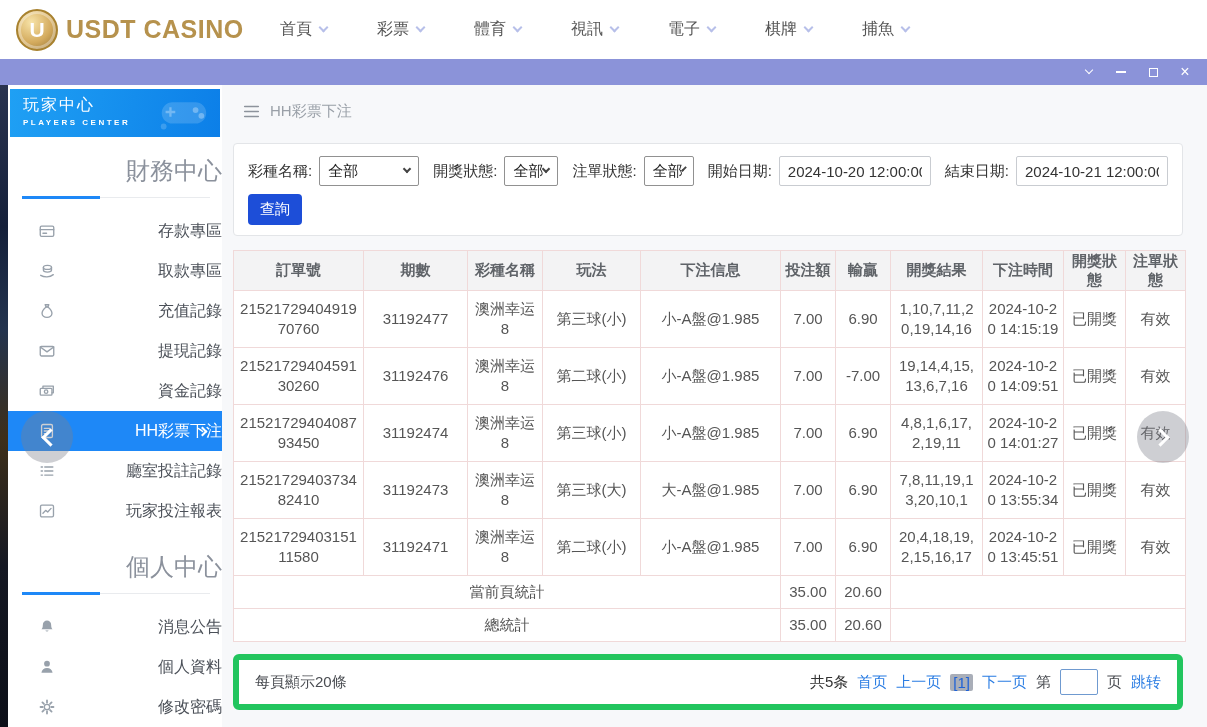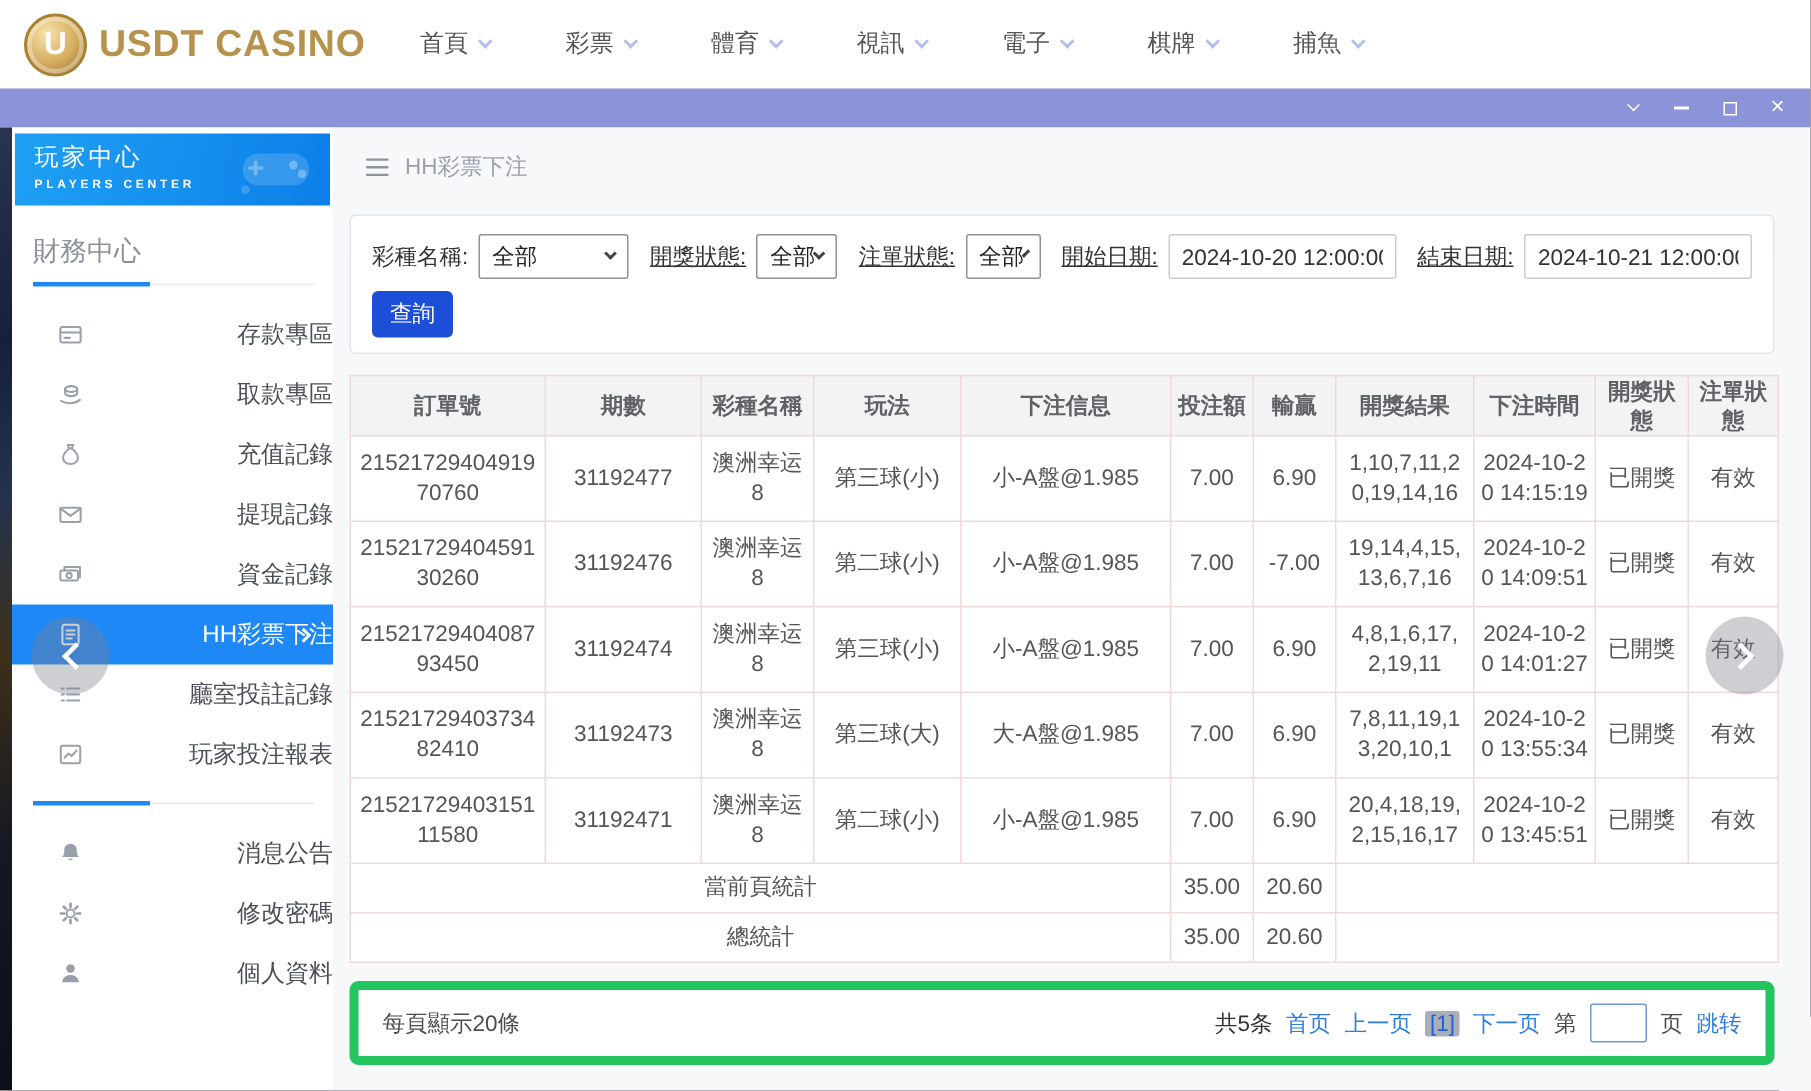--- a/index.html
+++ b/index.html
@@ -33,21 +33,21 @@
       background:linear-gradient(180deg,#2a3350 0%,#15203a 22%,#23334e 38%,#3d2f1a 55%,#151823 75%,#0c0f18 100%); }
   .sidebar { width:214px; flex:0 0 214px; background:#fff; position:relative; overflow:hidden; }
   .content { flex:1; background:#f7f8fa; overflow:hidden; }
 
   
   .side-header { height:48px; margin:4px 2px 0 2px; background:linear-gradient(100deg,#1fa0f4,#0c7fe8);
       color:#fff; padding:6px 0 0 13px; position:relative; overflow:hidden; }
   .sh-title { font-size:16px; letter-spacing:2px; }
   .sh-sub { font-size:8px; letter-spacing:2.5px; margin-top:2px; font-weight:bold; }
   .pad-decor { position:absolute; right:8px; top:4px; width:58px; height:38px; }
-  .side-sec-title { margin:18px 0 0 14px; font-size:18px; color:#8b919c; }
+  .side-sec-title { margin:18px 0 0 14px; font-size:24px; color:#8b919c;text-align:right; }
   .sec-line { position:relative; height:1px; background:#e9ebee; margin:10px 12px 4px 14px; }
   .sec-line::before { content:""; position:absolute; left:0; top:-1px; height:3px; width:78px; background:#1e88f7; }
   .side-menu { padding:9px 0 2px 0; }
   .side-item { height:40px; display:flex; align-items:center; padding-left:30px; gap:15px; font-size:16px; color:#4b5058; cursor:pointer; position:relative;justify-content:space-between; }
   .mi { color:#98a1ab; display:flex; }
   .mi svg { width:18px; height:18px; stroke:currentColor; fill:none; stroke-width:1.5; stroke-linecap:round; stroke-linejoin:round; }
   .side-item.active { background:#1e88f7; color:#fff; }
   .side-item.active .mi { color:#fff; }
   .arrow-r { position:absolute; right:16px; width:7px; height:7px; border-right:2px solid #fff; border-top:2px solid #fff; transform:rotate(45deg); }
 
@@ -60,21 +60,21 @@
   .cchev.l { border-left:3px solid #fff; border-bottom:3px solid #fff; transform:rotate(45deg); margin-left:6px; }
   .cchev.r { border-right:3px solid #fff; border-top:3px solid #fff; transform:rotate(45deg); margin-right:6px; }
 
   
   .breadcrumb { height:52px; display:flex; align-items:center; gap:10px; padding-left:21px; color:#9aa0a8; font-size:15px; }
   .bc-icon { width:17px; height:15px; stroke:#8d939c; stroke-width:1.8; stroke-linecap:round; }
 
   
   .filter-panel { margin:6px 24px 0 11px; background:#fff; border:1px solid #e3e5e8; border-radius:4px; padding:12px 14px 10px 14px; }
   .filter-row { display:flex; align-items:center; gap:7px; font-size:15px; color:#333; white-space:nowrap; }
-  .flabel.g { margin-left:7px;text-decoration:underline; }
+  .flabel.g { margin-left:7px; }
   .fselect { height:30px; border:1px solid #919191; border-radius:2px; display:flex; align-items:center; justify-content:space-between; padding:0 8px; background:#fff; cursor:pointer; color:#222; }
   .w132 { width:132px; } .w62 { width:62px; } .w50 { width:50px; }
   .fdate { width:152px; height:30px; border:1px solid #c9ccd1; border-radius:2px; padding:0 8px; font-size:15px; color:#333; font-family:inherit; background:#fff; }
   .search-btn { margin-top:8px; min-width:52px; height:31px; background:#1d4ed8; color:#fff; border:none; border-radius:4px; font-size:15px; cursor:pointer; font-family:inherit; padding:0 12px; }
 
   
   .table-wrap { margin:14px 24px 0 11px; }
   table { width:950px; border-collapse:collapse; background:#fff; table-layout:fixed; }
   th { background:#f3f3f4; color:#5f6368; font-weight:bold; height:40px; font-size:15px; border:1px solid #f0d9d9; padding:0 1px; }
   td { border:1px solid #f0d9d9; color:#555; font-size:15px; text-align:center; padding:2px 4px; word-break:break-all; line-height:1.35; }
@@ -236,48 +236,49 @@
             <div class="side-item">
               <span class="mi">
                 <svg viewBox="0 0 20 20">
                   <rect x="2.8" y="3.5" width="14.4" height="13" rx="1.5"></rect>
                   <path d="M5.5 12.5l3-3.2 2.3 1.8 3.7-4"></path>
                 </svg>
               </span>
               <span>玩家投注報表</span>
             </div>
           </div>
+          <div class="side-sec-title">個人中心</div>
           <div class="sec-line"></div>
           <div class="side-menu">
             <div class="side-item">
               <span class="mi">
                 <svg viewBox="0 0 20 20">
                   <path fill="currentColor" stroke="none" d="M10 2.8a4.6 4.6 0 00-4.6 4.6c0 3.2-.9 4.4-1.6 5.2h12.4c-.7-.8-1.6-2-1.6-5.2A4.6 4.6 0 0010 2.8z"></path>
                   <path fill="currentColor" stroke="none" d="M8.2 13.8a1.9 1.9 0 003.6 0z"></path>
                 </svg>
               </span>
               <span>消息公告</span>
             </div>
             <div class="side-item">
               <span class="mi">
                 <svg viewBox="0 0 20 20">
+                  <circle cx="10" cy="6.3" r="3.2" fill="currentColor" stroke="none"></circle>
+                  <path d="M3.8 16.5c.4-3.6 3-5.3 6.2-5.3s5.8 1.7 6.2 5.3z" fill="currentColor" stroke="none"></path>
+                </svg>
+              </span>
+              <span>個人資料</span>
+            </div>
+            <div class="side-item">
+              <span class="mi">
+                <svg viewBox="0 0 20 20">
                   <circle cx="10" cy="10" r="3"></circle>
                   <path stroke-width="2" d="M10 2.8v2.4M10 14.8v2.4M2.8 10h2.4M14.8 10h2.4M4.9 4.9l1.7 1.7M13.4 13.4l1.7 1.7M15.1 4.9l-1.7 1.7M6.6 13.4l-1.7 1.7"></path>
                 </svg>
               </span>
               <span>修改密碼</span>
-            </div>
-            <div class="side-item">
-              <span class="mi">
-                <svg viewBox="0 0 20 20">
-                  <circle cx="10" cy="6.3" r="3.2" fill="currentColor" stroke="none"></circle>
-                  <path d="M3.8 16.5c.4-3.6 3-5.3 6.2-5.3s5.8 1.7 6.2 5.3z" fill="currentColor" stroke="none"></path>
-                </svg>
-              </span>
-              <span>個人資料</span>
             </div>
           </div>
         </div>
     </aside>
 
     <div class="collapse left">
         <i class="cchev l"></i>
       </div>
     <div class="collapse right">
         <i class="cchev r"></i>

